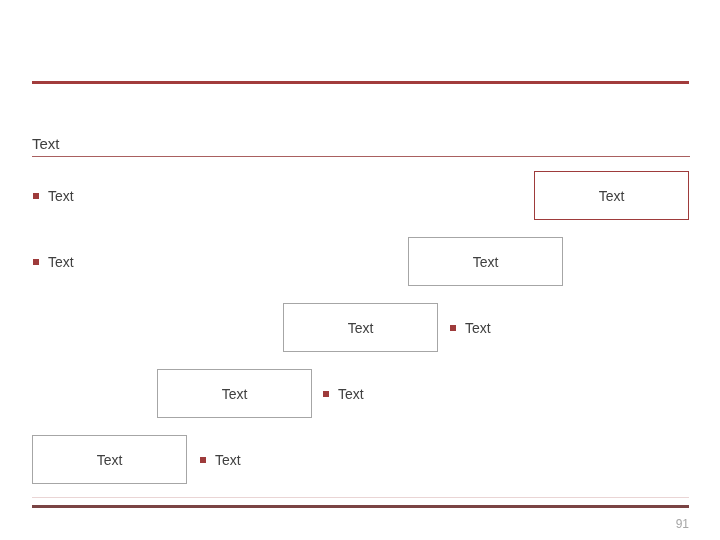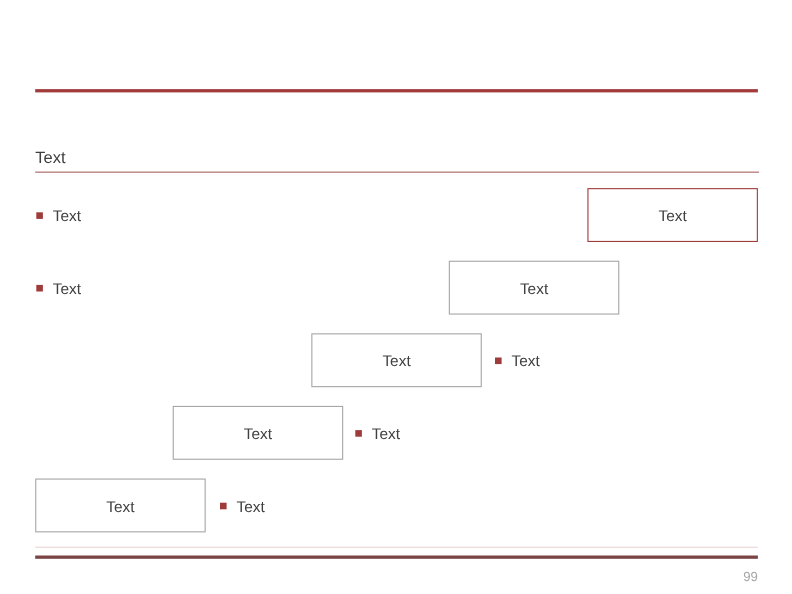--- a/index.html
+++ b/index.html
@@ -151,15 +151,15 @@
     <span>Text</span>
   </div>
   <div class="bullet-item bullet-5">
     <span class="bullet-square"></span>
     <span>Text</span>
   </div>
 
   <div class="footer-rule-light"></div>
   <div class="footer-rule-dark"></div>
 
-  <div class="page-number">99</div>
+  <div class="page-number">91</div>
 
 </div>
 
 </body></html>

